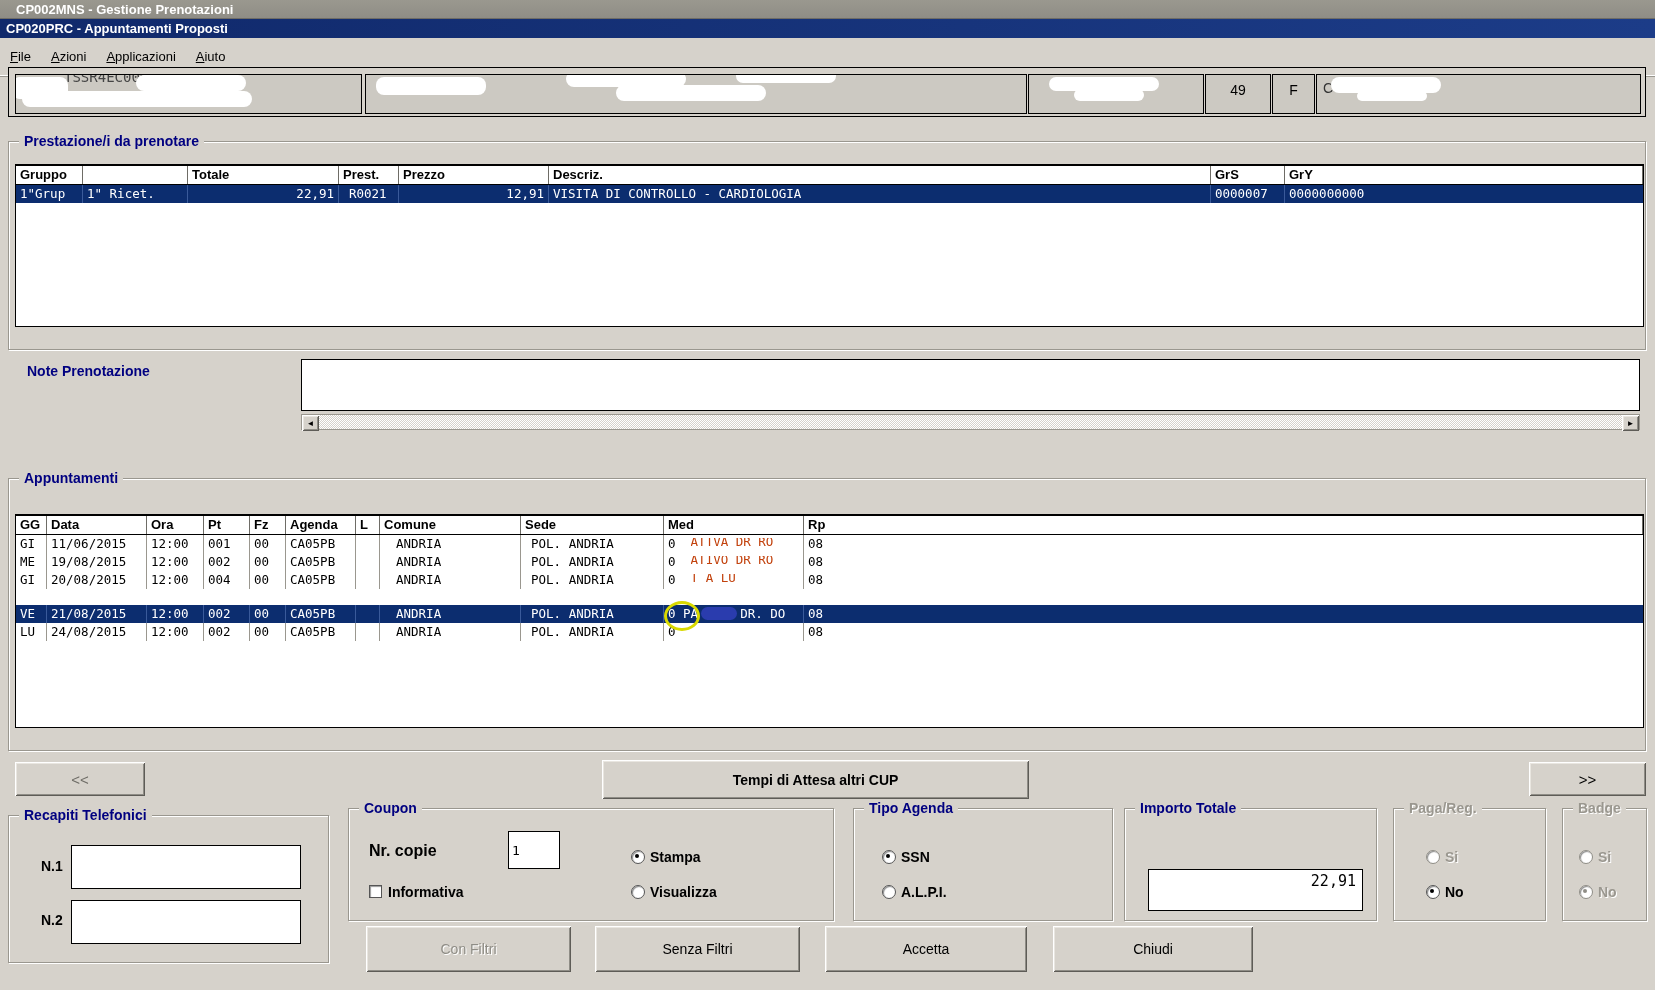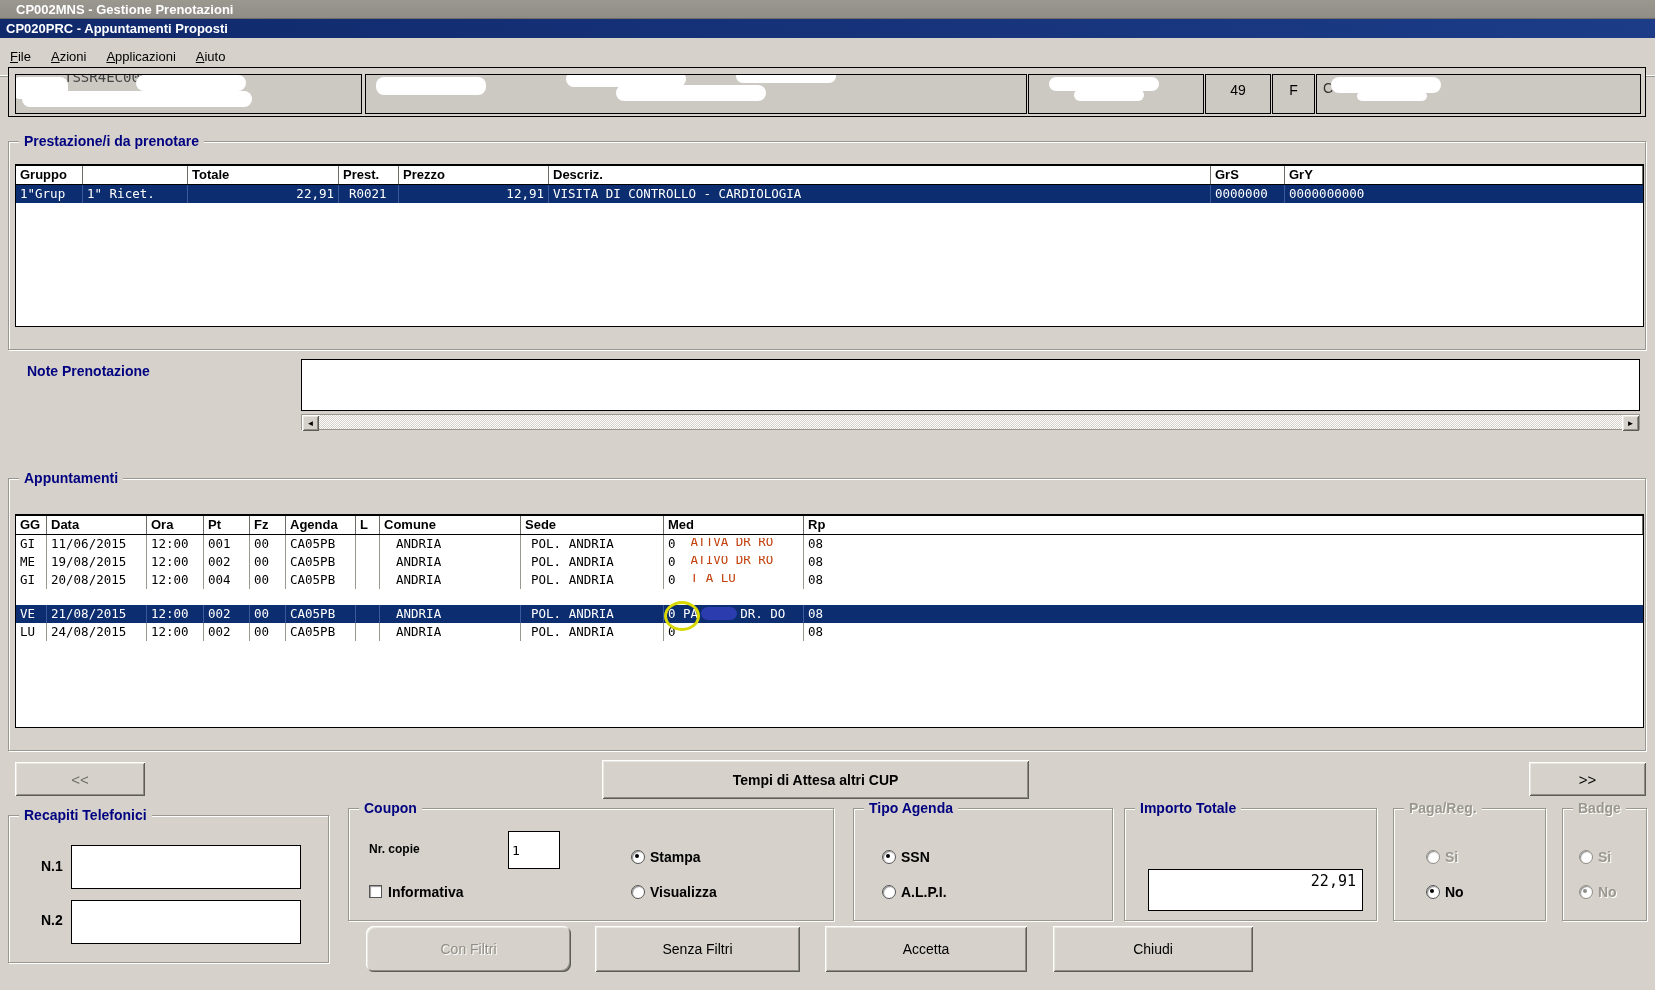--- a/index.html
+++ b/index.html
@@ -16,21 +16,21 @@
   .tb-active{left:0;top:19px;width:1655px;height:19px;background:linear-gradient(90deg,#10296b,#1c3c88);
     color:#fff;font-weight:bold;font-size:13px;line-height:19px;padding-left:6px;}
   .menubar{left:0;top:38px;width:1655px;height:38px;background:#d6d2cb;border-bottom:1px solid #fff;
     box-shadow:0 1px 0 #9a978f;font-size:13px;display:flex;align-items:center;gap:0;}
   .menu-item{padding:2px 10px;color:#000;cursor:default;}
   .menu-item::first-letter{text-decoration:underline;}
   
   .raised{background:#d6d2cb;
     box-shadow:inset 1px 1px 0 #ffffff,inset -1px -1px 0 #5e5c57,inset 2px 2px 0 #e9e6e0,inset -2px -2px 0 #8f8d86;}
   .btn{display:flex;align-items:center;justify-content:center;font-size:14px;color:#000;cursor:default;}
-  .btn.disabled{color:#8f8d86;text-shadow:1px 1px 0 #fff;border-radius:8px;}
+  .btn.disabled{color:#8f8d86;text-shadow:1px 1px 0 #fff;}
   .sunken-box{background:#fff;border:1px solid #000;}
   .groupbox{border:1px solid #9a978f;box-shadow:1px 1px 0 #fff,inset 1px 1px 0 #fff;}
   .group-label{position:absolute;top:-9px;left:10px;background:#d6d2cb;padding:0 5px;
     color:#000080;font-weight:bold;font-size:14px;white-space:nowrap;}
   .group-label.disabled{color:#9a978f;text-shadow:1px 1px 0 #fff;}
   .blue-label{color:#000080;font-weight:bold;font-size:14px;white-space:nowrap;}
   .radio{display:inline-block;width:12px;height:12px;border-radius:50%;background:#fff;
     border:1px solid #555;box-shadow:inset 1px 1px 1px rgba(0,0,0,.45);vertical-align:-2px;position:relative;}
   .radio.checked::after{content:"";position:absolute;left:3px;top:3px;width:4px;height:4px;border-radius:50%;background:#000;}
   .radio.dis{border-color:#8f8d86;}
@@ -133,21 +133,21 @@
       <div class="cell pc7">GrS</div>
       <div class="cell pc8">GrY</div>
     </div>
     <div class="trow sel mono">
       <div class="cell pc1">1"Grup</div>
       <div class="cell pc2">1" Ricet.</div>
       <div class="cell pc3 num">22,91</div>
       <div class="cell pc4" style="padding-left:10px;">R0021</div>
       <div class="cell pc5 num">12,91</div>
       <div class="cell pc6">VISITA DI CONTROLLO - CARDIOLOGIA</div>
-      <div class="cell pc7">0000000</div>
+      <div class="cell pc7">0000007</div>
       <div class="cell pc8">0000000000</div>
     </div>
   </div>
 
   <span class="abs blue-label" style="left:27px;top:363px;">Note Prenotazione</span>
   <textarea class="abs" style="left: 301px; top: 359px; width: 1339px; height: 52px; border: 1px solid rgb(0, 0, 0); background: rgb(255, 255, 255); font-family: &quot;DejaVu Sans Mono&quot;, monospace; font-size: 13px;" value=""></textarea>
   <div class="abs sb-track" style="left:301px;top:414px;width:1339px;height:16px;">
     <div class="sb-btn raised" style="left:0;">◄</div>
     <div class="sb-btn raised" style="right:0;">►</div>
   </div>
@@ -257,21 +257,21 @@
   <div class="abs groupbox" style="left:8px;top:815px;width:321px;height:148px;">
     <span class="group-label">Recapiti Telefonici</span>
     <span class="abs" style="left:32px;top:42px;font-weight:bold;font-size:14px;">N.1</span>
     <input class="abs" type="text" style="left: 62px; top: 29px; width: 230px; height: 44px; border: 1px solid rgb(0, 0, 0); background: rgb(255, 255, 255);" value="">
     <span class="abs" style="left:32px;top:96px;font-weight:bold;font-size:14px;">N.2</span>
     <input class="abs" type="text" style="left: 62px; top: 84px; width: 230px; height: 44px; border: 1px solid rgb(0, 0, 0); background: rgb(255, 255, 255);" value="">
   </div>
 
   <div class="abs groupbox" style="left:348px;top:808px;width:486px;height:113px;">
     <span class="group-label">Coupon</span>
-    <span class="abs" style="left:20px;top:33px;font-weight:bold;font-size:12px;">Nr. copie</span>
+    <span class="abs" style="left:20px;top:33px;font-weight:bold;font-size:16px;">Nr. copie</span>
     <input class="abs" type="text" style="left: 159px; top: 22px; width: 52px; height: 38px; border: 1px solid rgb(0, 0, 0); background: rgb(255, 255, 255); font-size: 13px; padding: 1px 3px; font-family: &quot;DejaVu Sans Mono&quot;, monospace;" value="1">
     <span class="abs checkbox" style="left:20px;top:76px;"></span>
     <span class="abs" style="left:39px;top:75px;font-weight:bold;font-size:14px;">Informativa</span>
     <div class="radio-row" style="left:282px;top:40px;">
       <span class="radio checked"></span>
       <span>Stampa</span>
     </div>
     <div class="radio-row" style="left:282px;top:75px;">
       <span class="radio"></span>
       <span>Visualizza</span>

